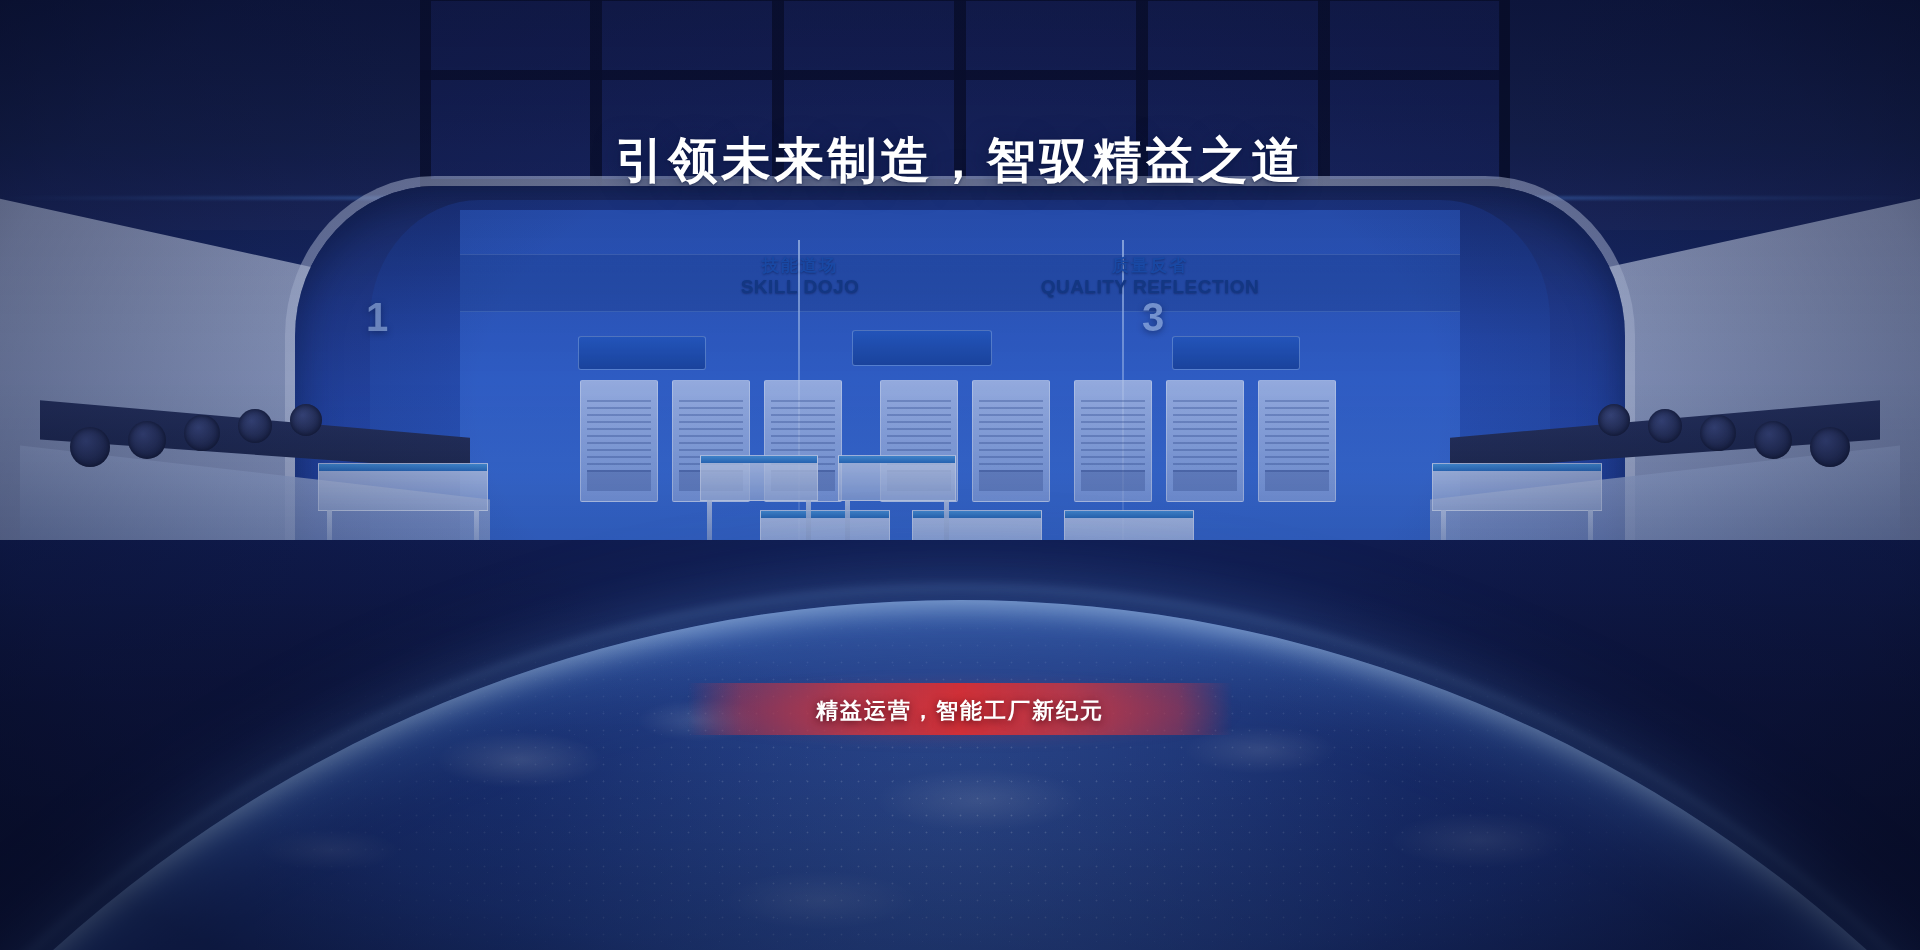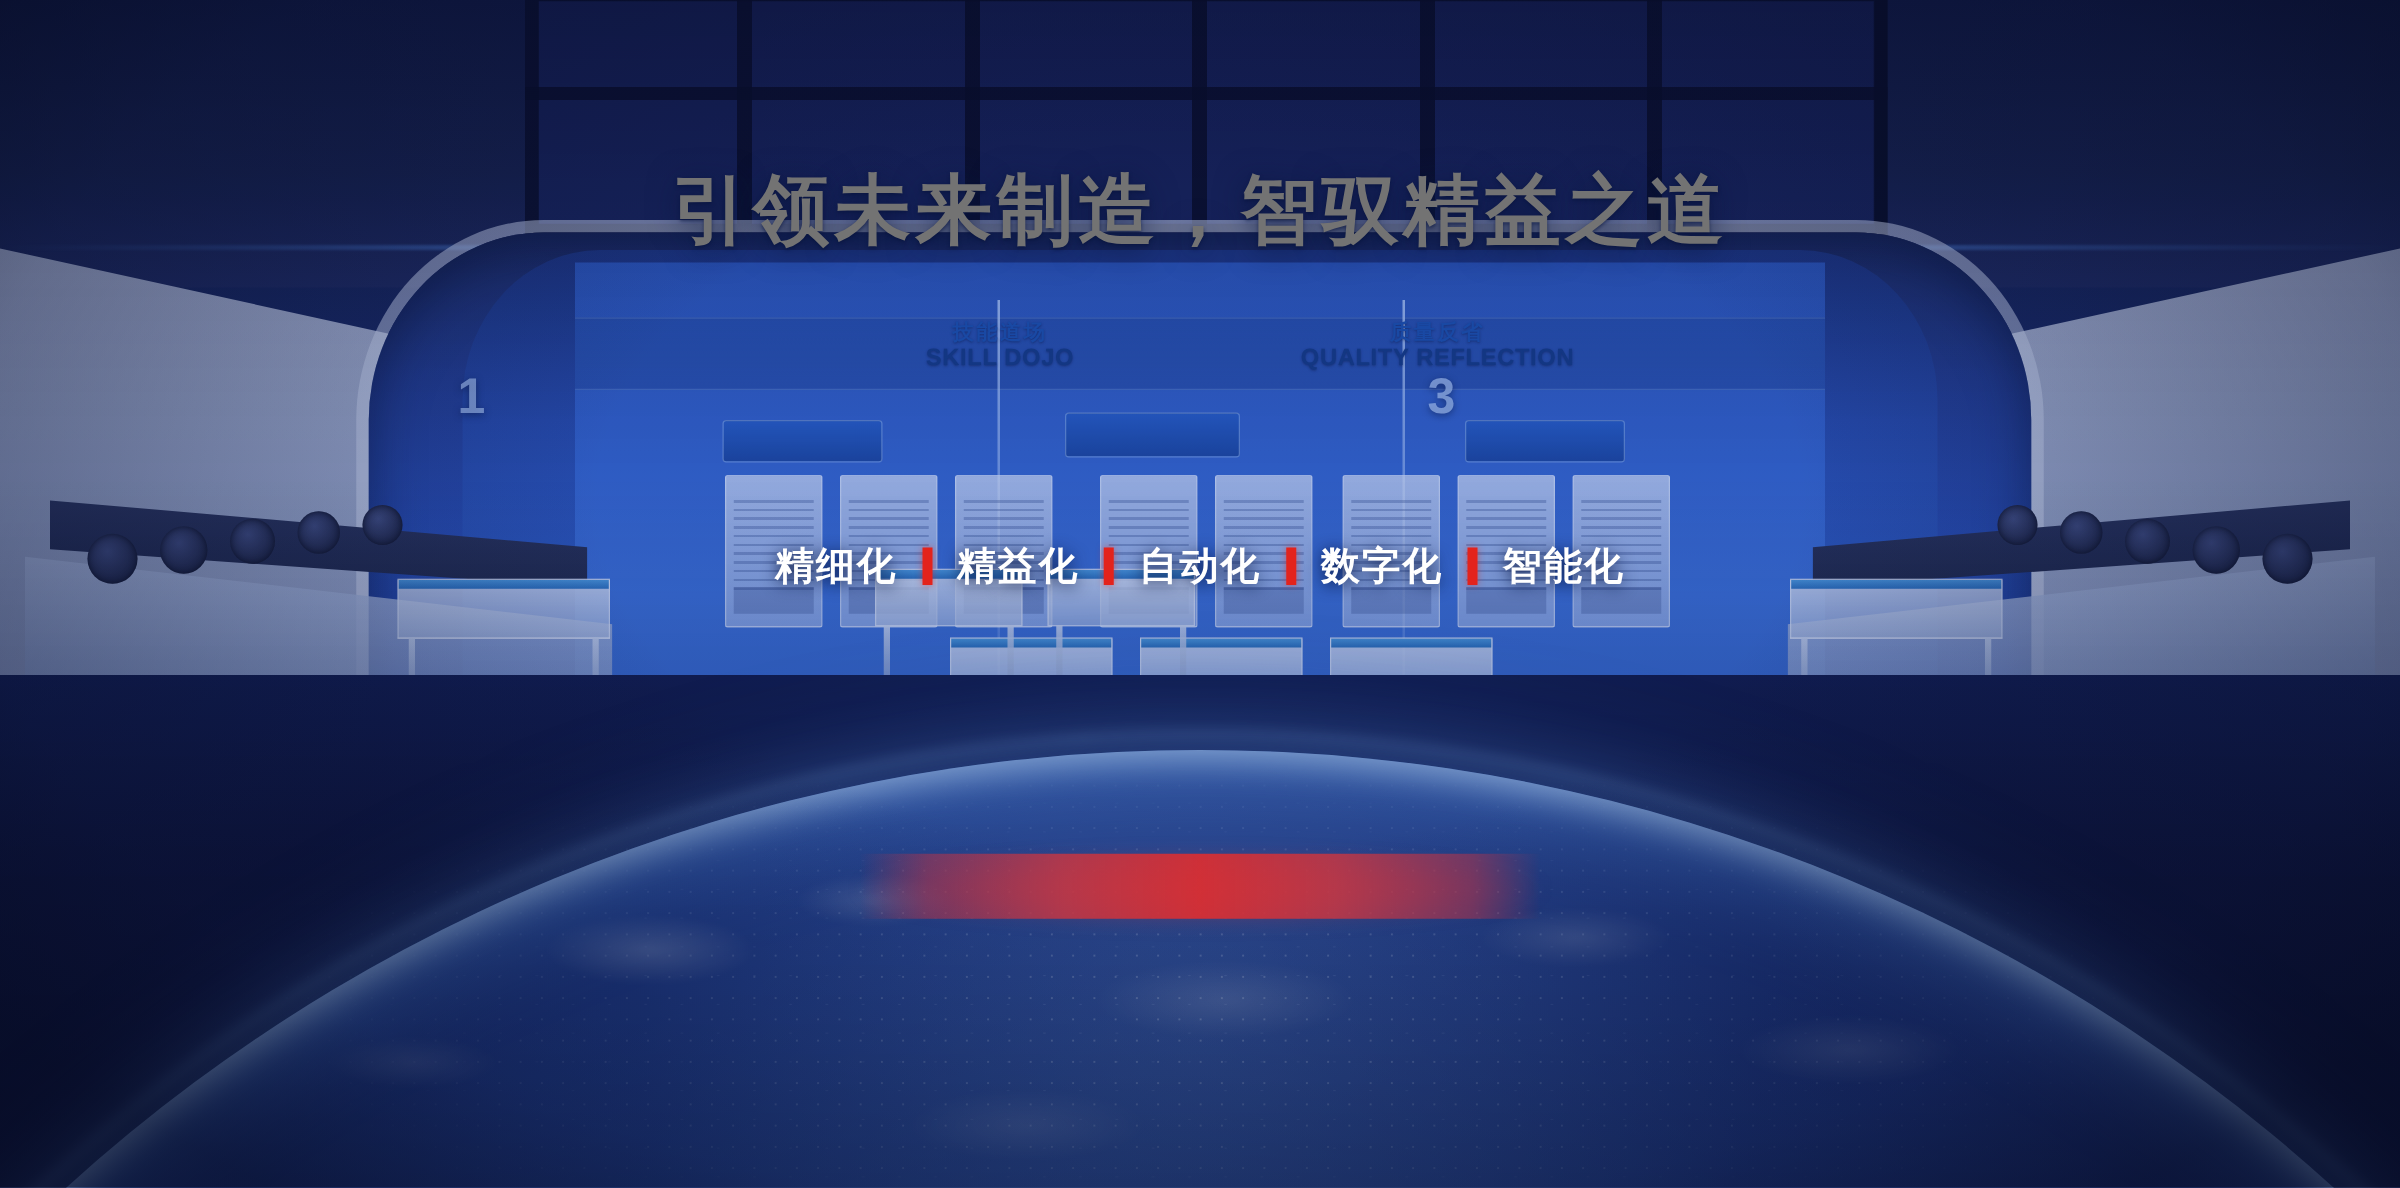--- a/index.html
+++ b/index.html
@@ -250,21 +250,21 @@
     background:linear-gradient(180deg, rgba(26,46,120,.28) 0%, rgba(30,70,170,.20) 40%, rgba(18,34,96,.30) 70%, rgba(12,20,60,.35) 100%);
     mix-blend-mode:multiply;
   }
 
   
   .content{ position:absolute; inset:0; }
 
   .headline{
     position:absolute; left:0; right:0; top:128px;
     text-align:center;
-    font-size:61px; font-weight:700; color:#737373;
+    font-size:49px; font-weight:700; color:#ffffff;
     letter-spacing:4px;
     text-shadow:0 4px 24px rgba(8,20,60,.75), 0 1px 3px rgba(8,20,60,.6);
     white-space:nowrap;
   }
 
   .subtitle{
     position:absolute; left:0; right:0; top:363px;
     text-align:center;
     font-size:23px; font-weight:500; color:#ffffff;
     letter-spacing:1.2px;
@@ -456,29 +456,19 @@
 
     <div class="bluewash"></div>
     <div class="vignette"></div>
   </div>
 
   <div class="content">
 
     <h1 class="headline">引领未来制造，智驭精益之道</h1>
 
 
-    <div class="keywords">
-      <span class="kw">精细化</span>
-      <span class="kw-sep"></span>
-      <span class="kw">精益化</span>
-      <span class="kw-sep"></span>
-      <span class="kw">自动化</span>
-      <span class="kw-sep"></span>
-      <span class="kw">数字化</span>
-      <span class="kw-sep"></span>
-      <span class="kw">智能化</span>
-    </div>
 
     <div class="band-glow"></div>
     <div class="band"></div>
+    <div class="band-text">精益运营，智能工厂新纪元</div>
   </div>
 
 </div>
 
 </body></html>

